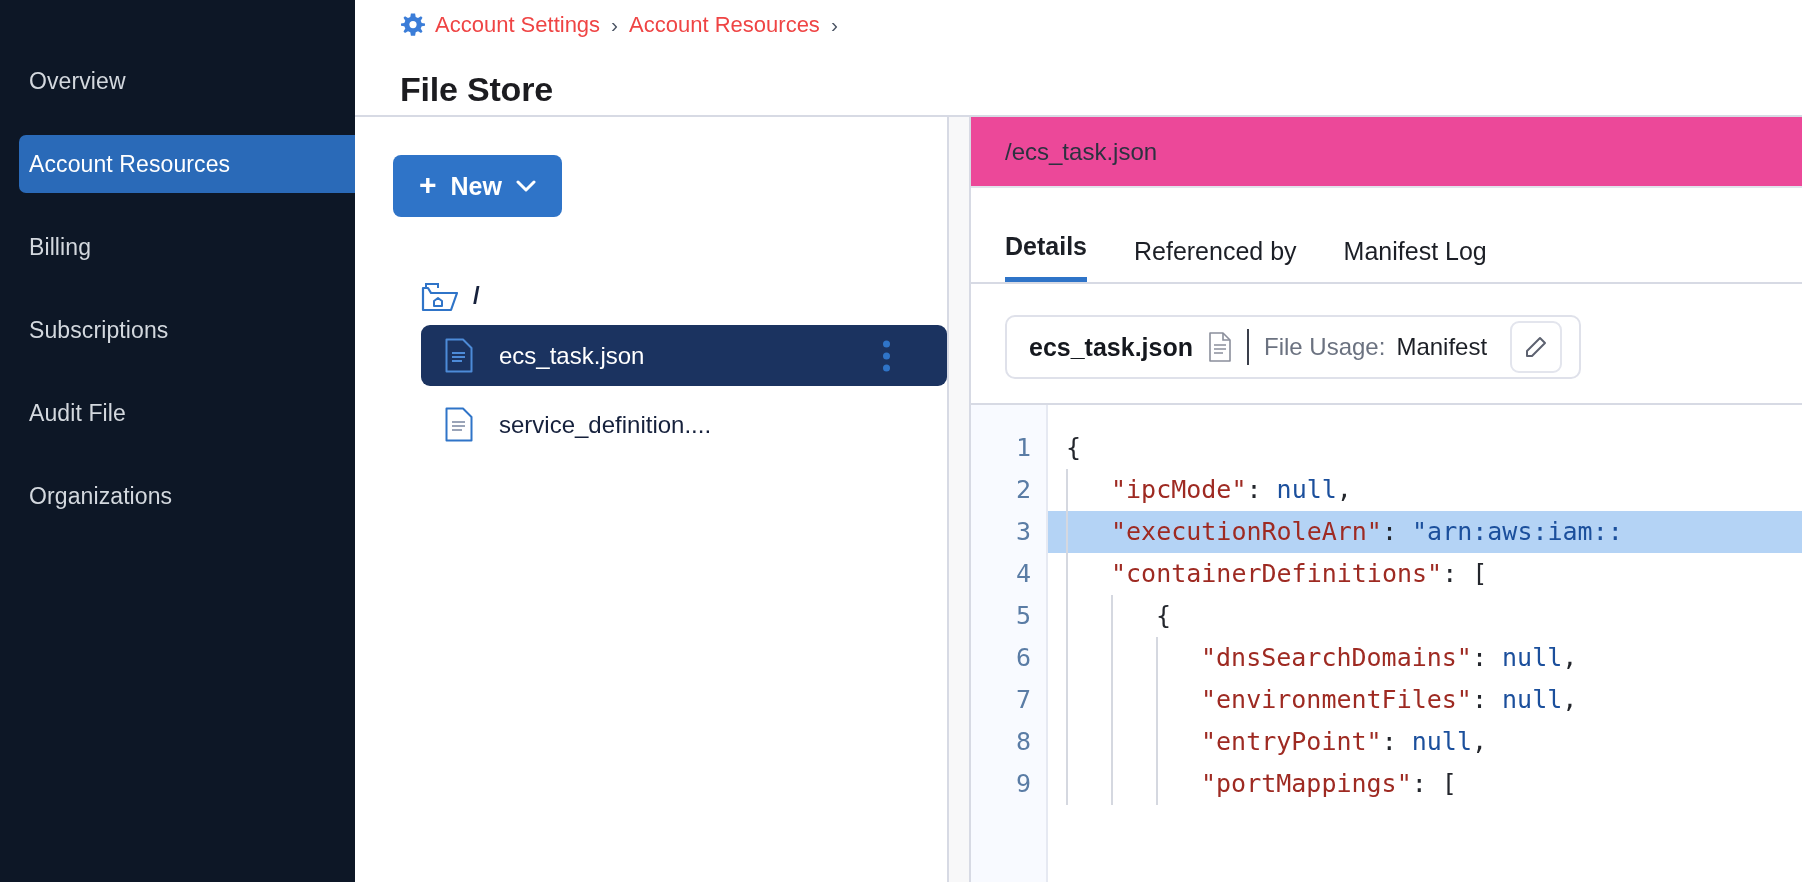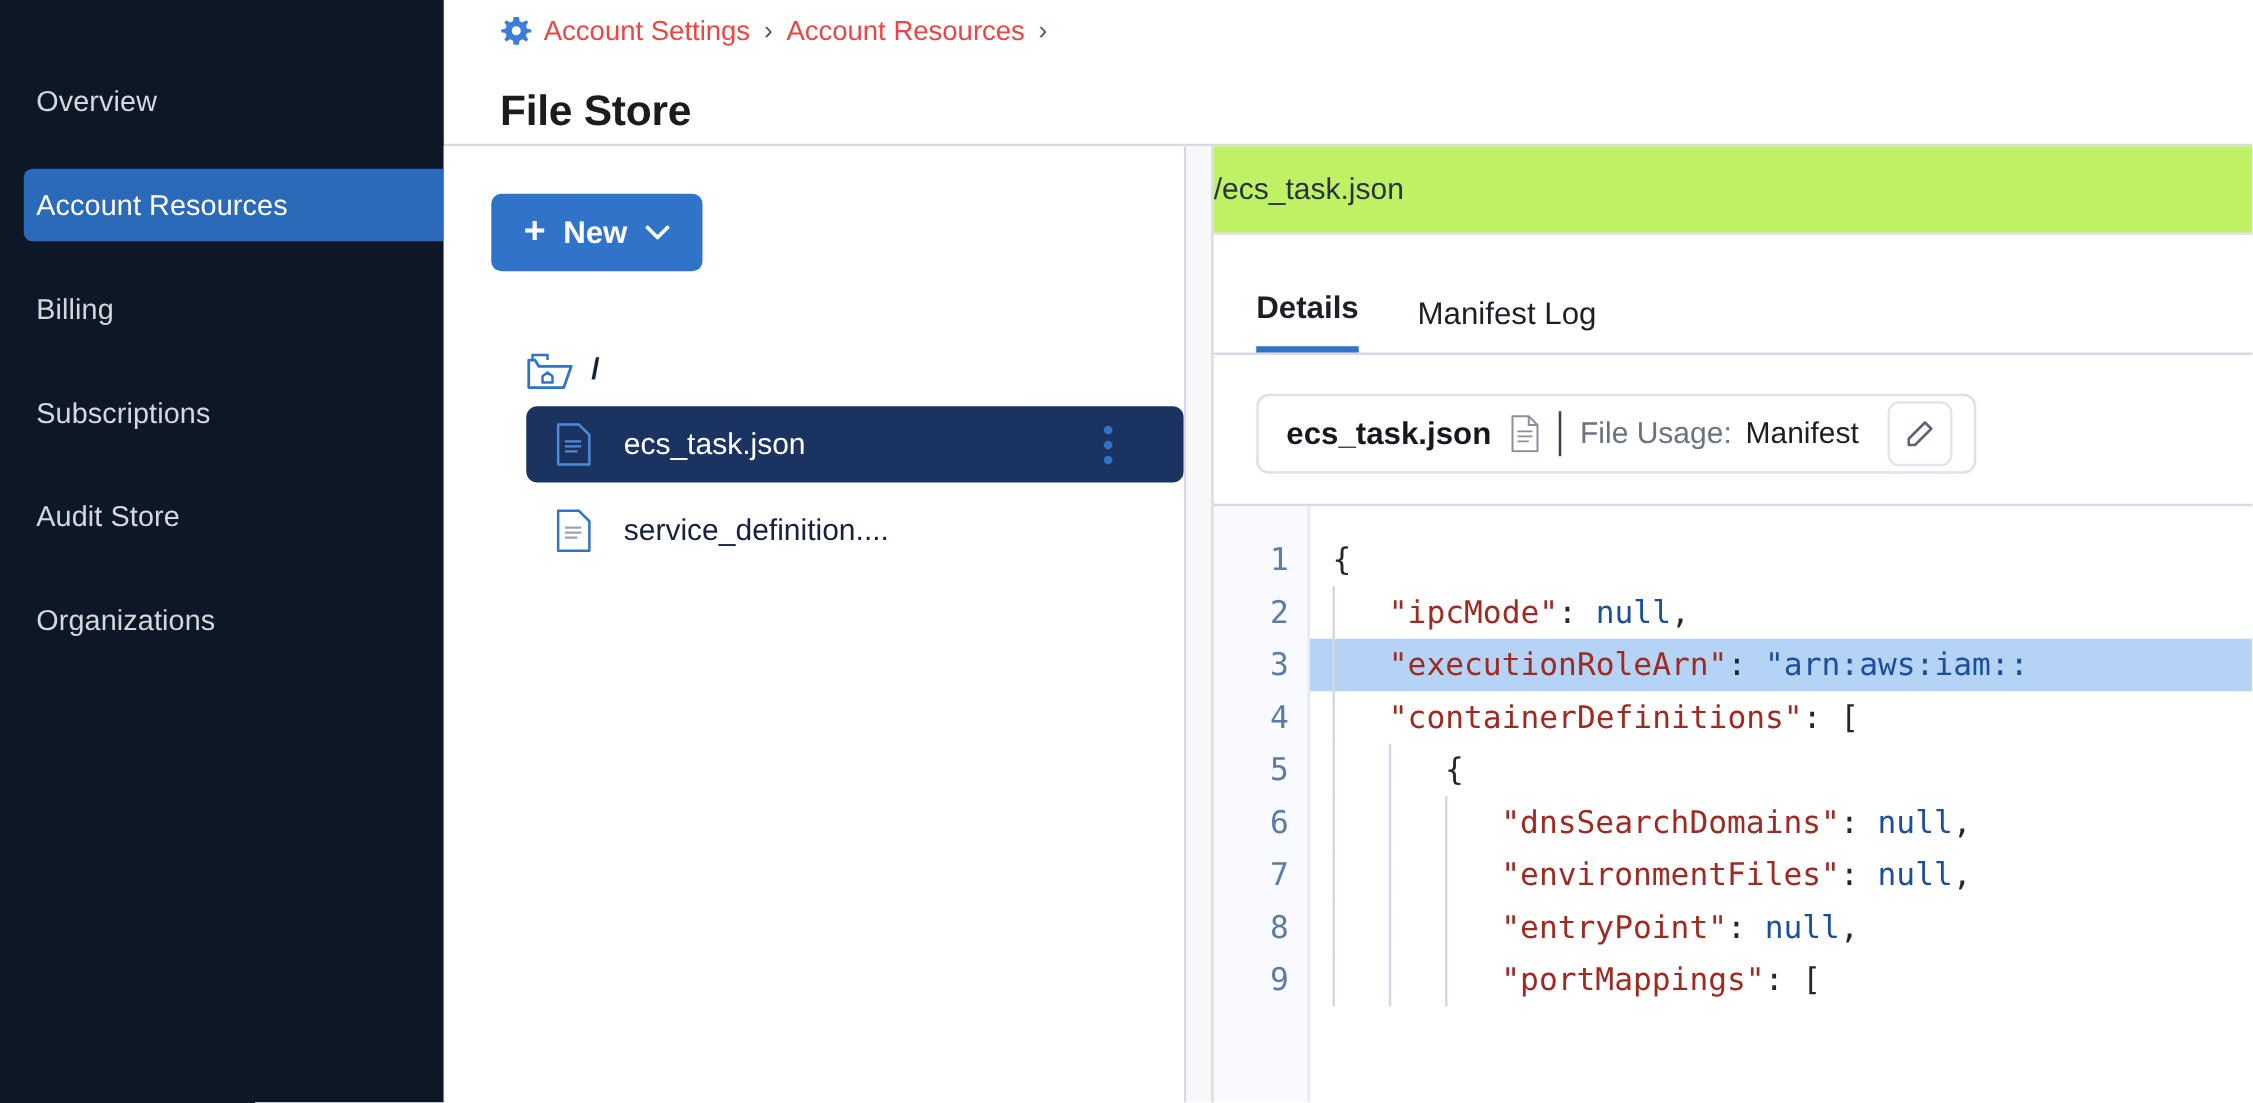--- a/index.html
+++ b/index.html
@@ -123,23 +123,24 @@
     width: 24px; flex: 0 0 24px;
     background: #f8f8f9;
     border-left: 2px solid #d7dae4;
     border-right: 2px solid #d7dae4;
   }
 
   
   .detail-panel { flex: 1; min-width: 0; display: flex; flex-direction: column; background: #fff; }
   .path-bar {
     height: 71px; flex: 0 0 71px;
-    background: #bef264;
+    background: #ec4899;
     border-bottom: 2px solid #e2e4ec;
     display: flex; align-items: center;
+    padding-left: 34px;
     font-size: 24px; color: #2c3240;
   }
   .tabs {
     height: 96px; flex: 0 0 96px;
     display: flex; align-items: flex-end;
     padding-left: 34px;
     border-bottom: 2px solid #d7dae4;
     gap: 47px;
   }
   .tab {
@@ -227,21 +228,21 @@
       <div class="nav-item active">
         <span>Account Resources</span>
       </div>
       <div class="nav-item">
         <span>Billing</span>
       </div>
       <div class="nav-item">
         <span>Subscriptions</span>
       </div>
       <div class="nav-item">
-        <span>Audit Store</span>
+        <span>Audit File</span>
       </div>
       <div class="nav-item">
         <span>Organizations</span>
       </div>
     </nav>
 
   <div class="main">
 
     <div class="topbar">
       <div class="breadcrumb" id="breadcrumb">
@@ -300,20 +301,21 @@
             </div>
         </div>
       </div>
 
       <div class="gutter"></div>
 
       <div class="detail-panel">
         <div class="path-bar">/ecs_task.json</div>
         <div class="tabs" id="tabs">
             <div class="tab active">Details</div>
+            <div class="tab">Referenced by</div>
             <div class="tab">Manifest Log</div>
           </div>
 
         <div class="chip-row">
           <div class="chip">
             <span class="chip-name">ecs_task.json</span>
             <svg class="doc-icon-gray" viewBox="0 0 24 30">
               <path d="M2 1 L15 1 L22 8 L22 29 L2 29 Z" fill="#fff" stroke="#8b8f9c" stroke-width="1.6" stroke-linejoin="round"></path>
               <path d="M15 1 L15 8 L22 8" fill="none" stroke="#8b8f9c" stroke-width="1.6"></path>
               <path d="M6 13 H18 M6 17 H18 M6 21 H15" stroke="#8b8f9c" stroke-width="1.4"></path>

